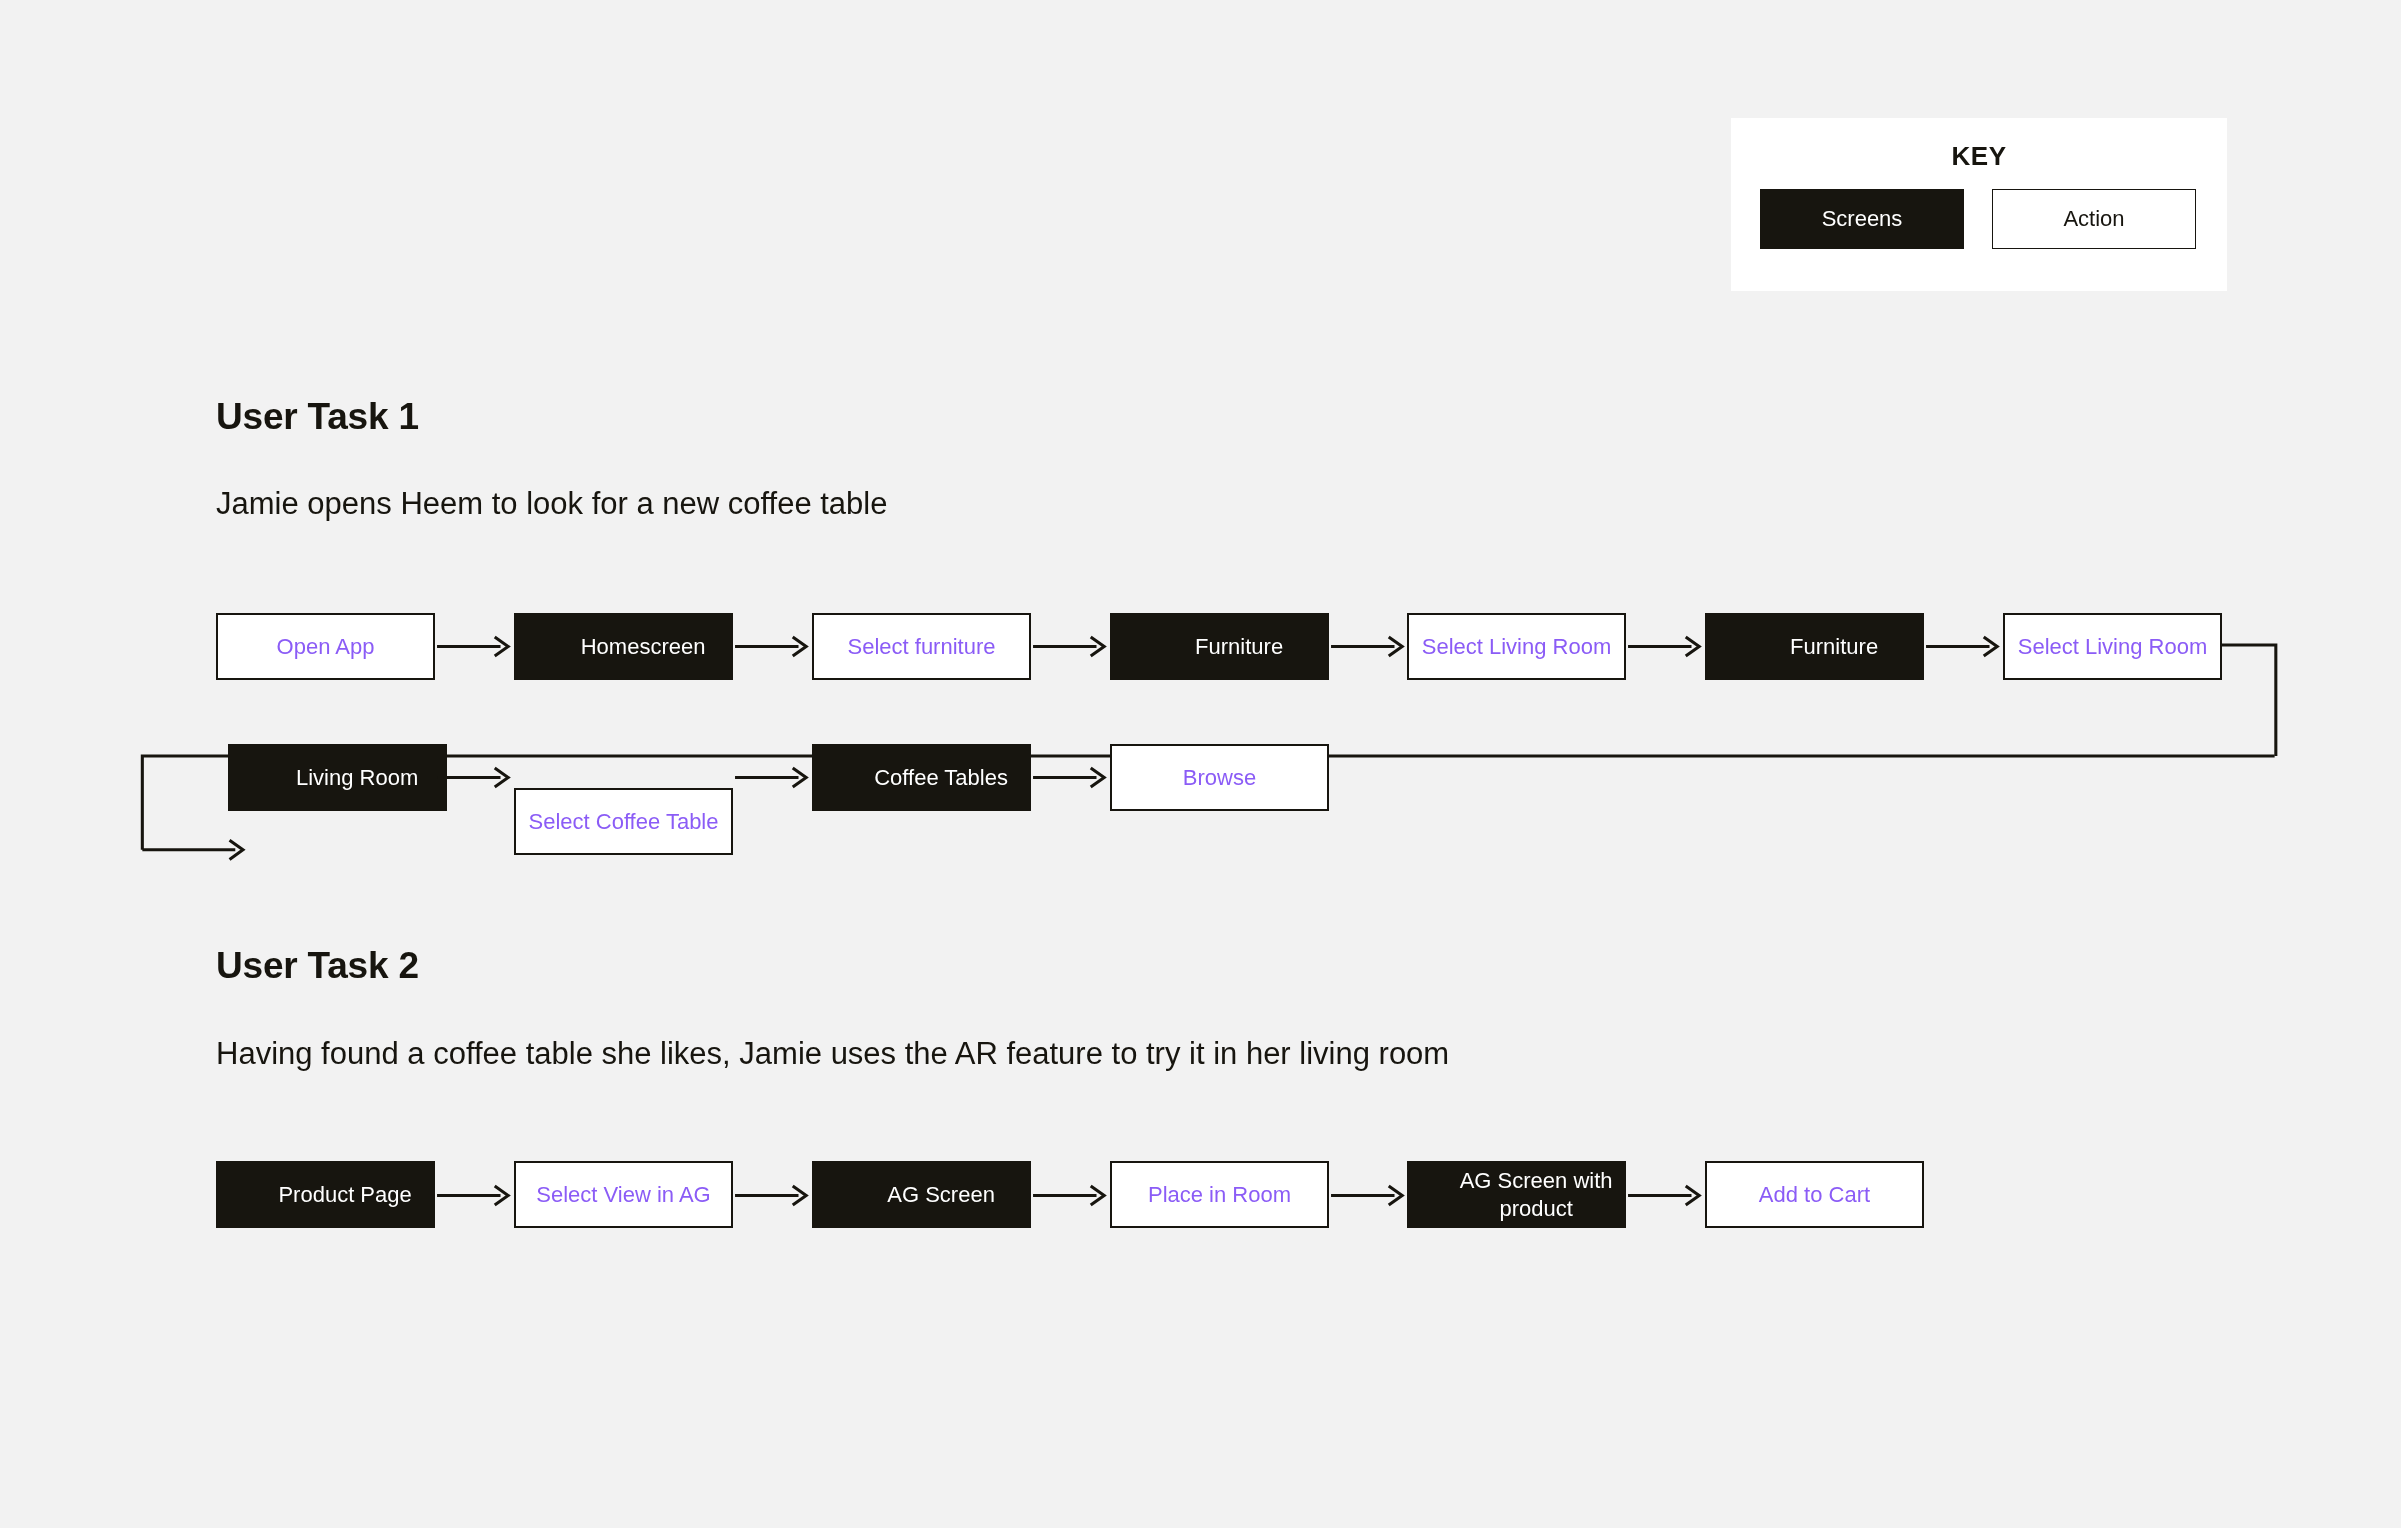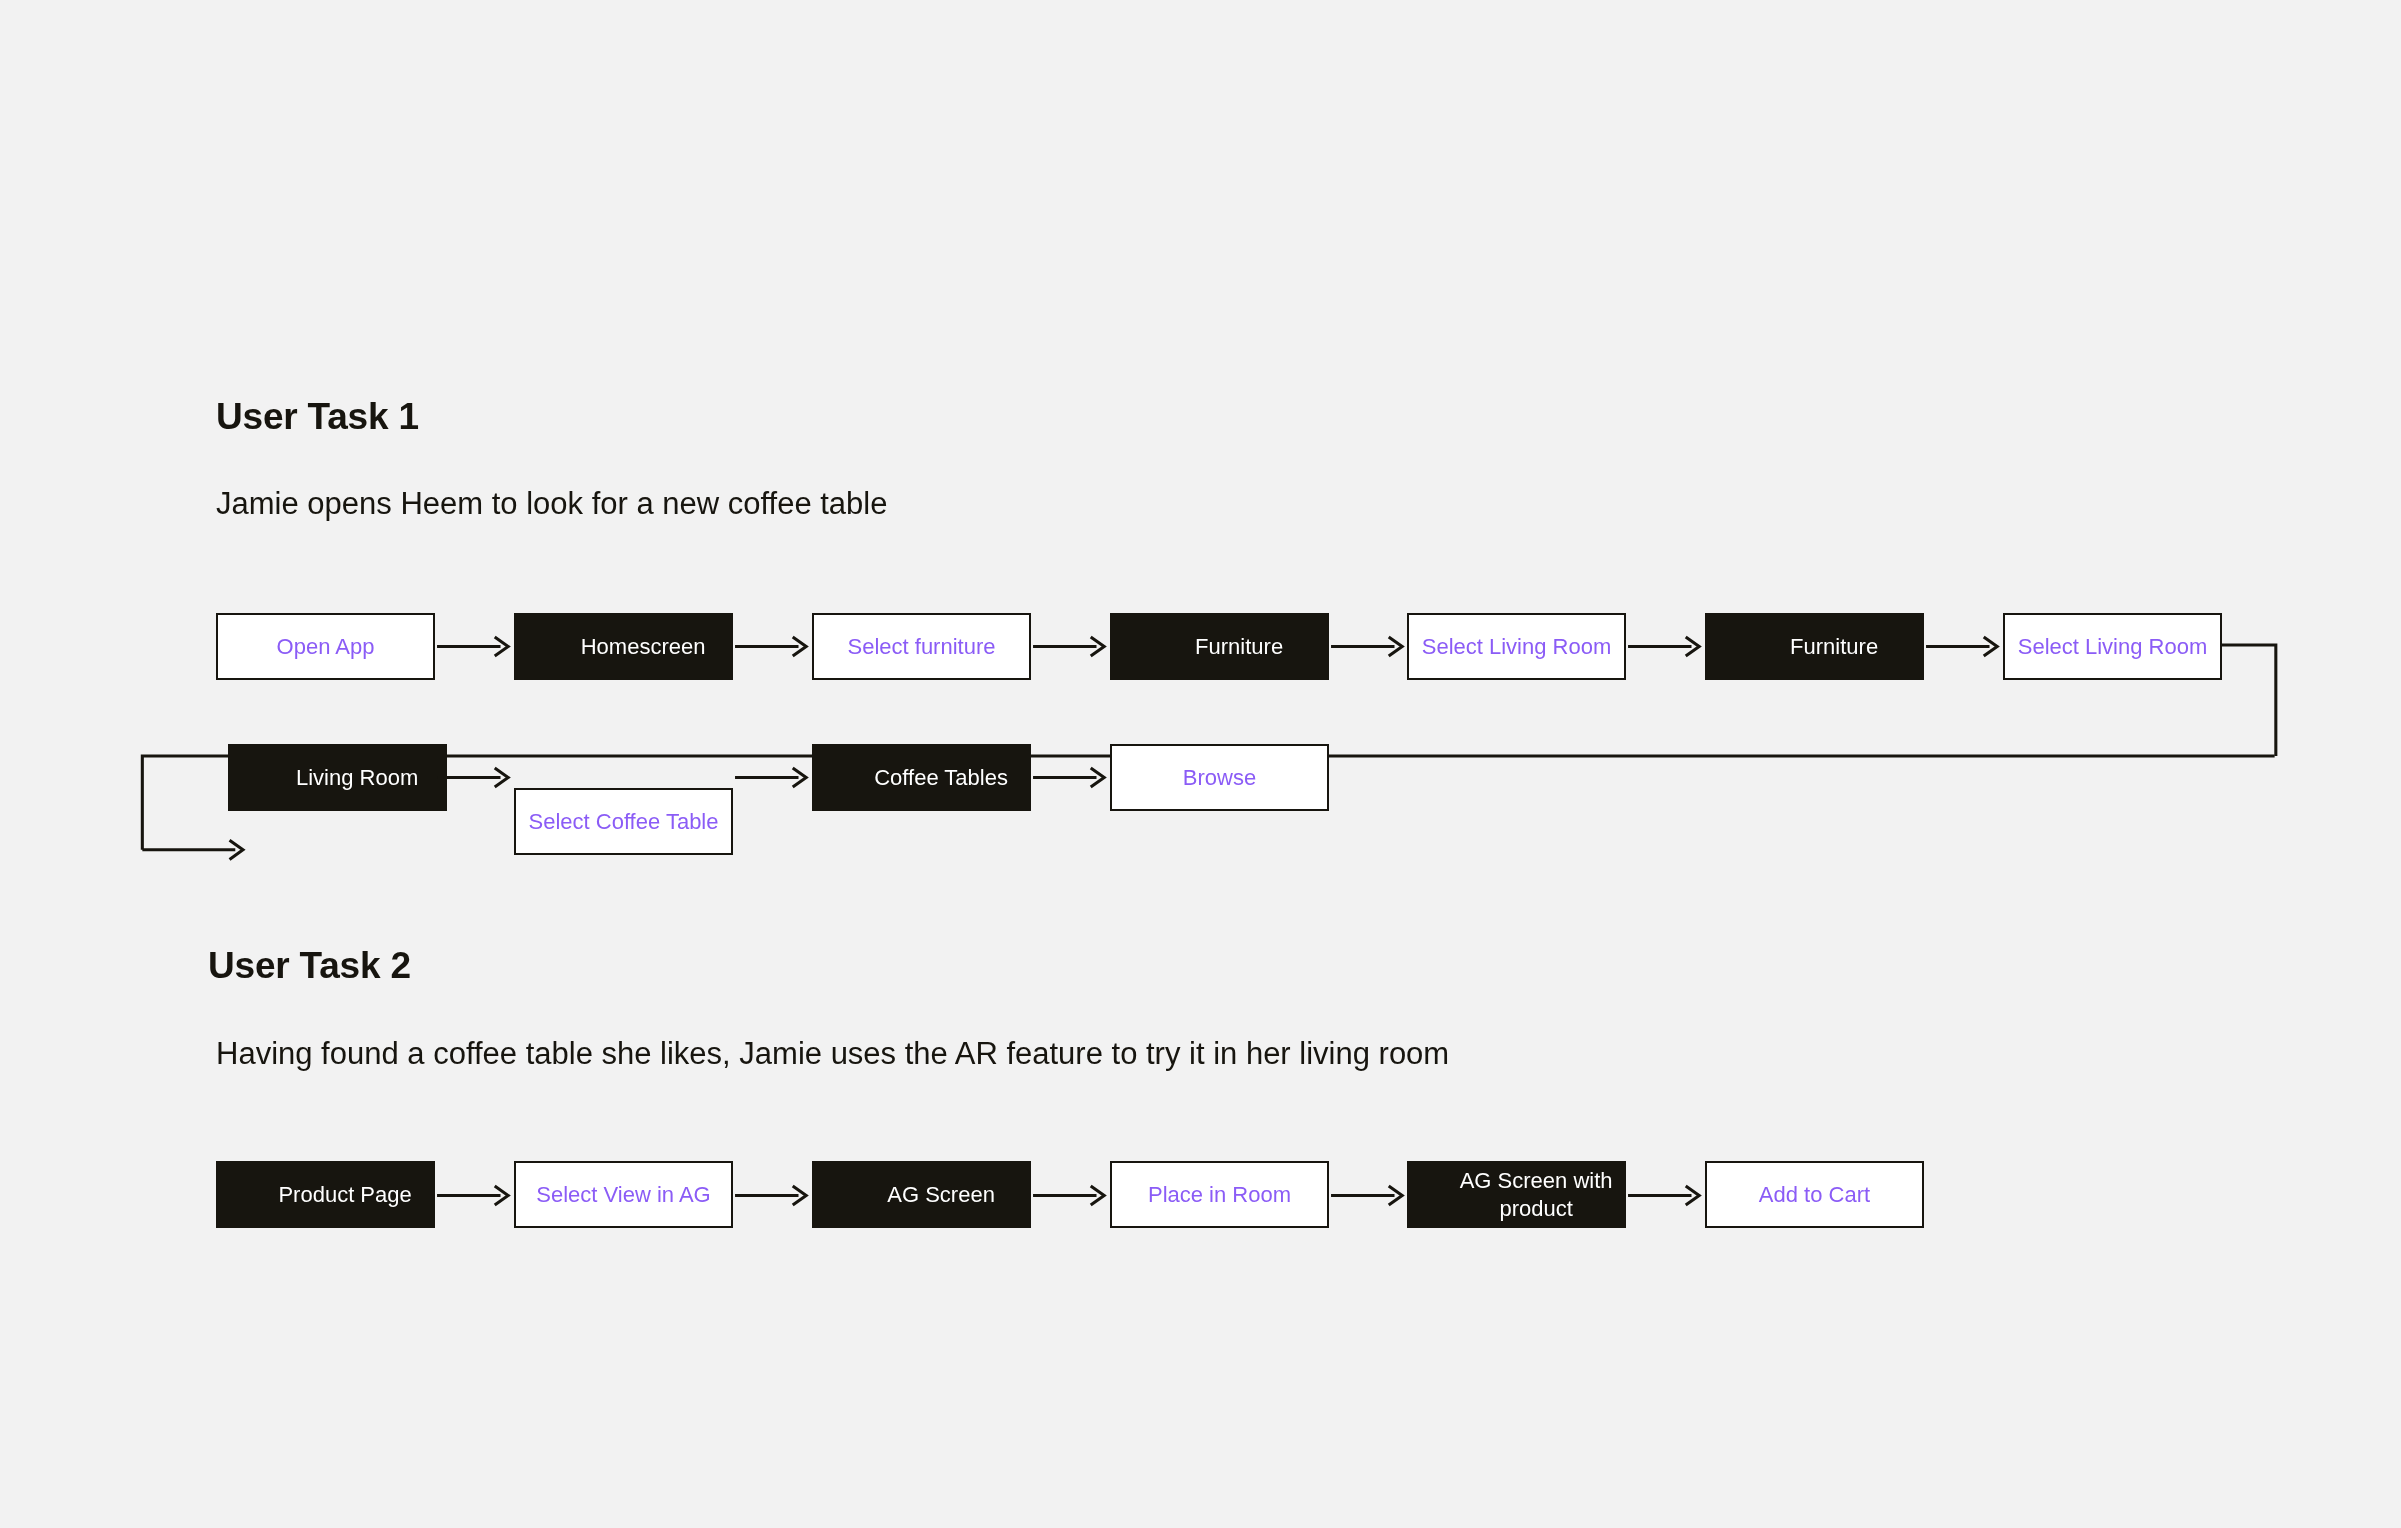--- a/index.html
+++ b/index.html
@@ -120,20 +120,29 @@
     position: absolute;
     pointer-events: none;
   }
   .wrap-connector svg { display: block; }
 </style>
 </head>
 <body>
 
 <div id="stage">
 
+  <div class="key-panel">
+    <div class="key-title">KEY</div>
+    <div class="key-swatch screens">
+      <span>Screens</span>
+    </div>
+    <div class="key-swatch action">
+      <span>Action</span>
+    </div>
+  </div>
 
   <div class="task-title" style="left:216px; top:396px;">User Task 1</div>
   <div class="task-desc" style="left:216px; top:486px;">Jamie opens Heem to look for a new coffee table</div>
 
   <div class="node action" style="left:216px; top:613px; width:219px; height:67px;">
     <span>Open App</span>
   </div>
   <div class="node screen" style="left:514px; top:613px; width:219px; height:67px;">
     <span>Homescreen</span>
   </div>
@@ -228,21 +237,21 @@
         <path d="M60 3 L74 13 L60 23" stroke="#17150f" stroke-width="3.2" fill="none"></path>
       </svg>
   </div>
   <div class="arrow" style="left:1033px; top:765px; width:77px;">
     <svg width="77" height="25" viewBox="0 0 80 26">
         <path d="M0 13 H66" stroke="#17150f" stroke-width="3.2" fill="none"></path>
         <path d="M60 3 L74 13 L60 23" stroke="#17150f" stroke-width="3.2" fill="none"></path>
       </svg>
   </div>
 
-  <div class="task-title" style="left:208px; top:945px;">User Task 2</div>
+  <div class="task-title" style="left:216px; top:945px;">User Task 2</div>
   <div class="task-desc" style="left:216px; top:1036px;">Having found a coffee table she likes, Jamie uses the AR feature to try it in her living room</div>
 
   <div class="node screen" style="left:216px; top:1161px; width:219px; height:67px;">
     <span>Product Page</span>
   </div>
   <div class="node action" style="left:514px; top:1161px; width:219px; height:67px;">
     <span>Select View in AG</span>
   </div>
   <div class="node screen" style="left:812px; top:1161px; width:219px; height:67px;">
     <span>AG Screen</span>

